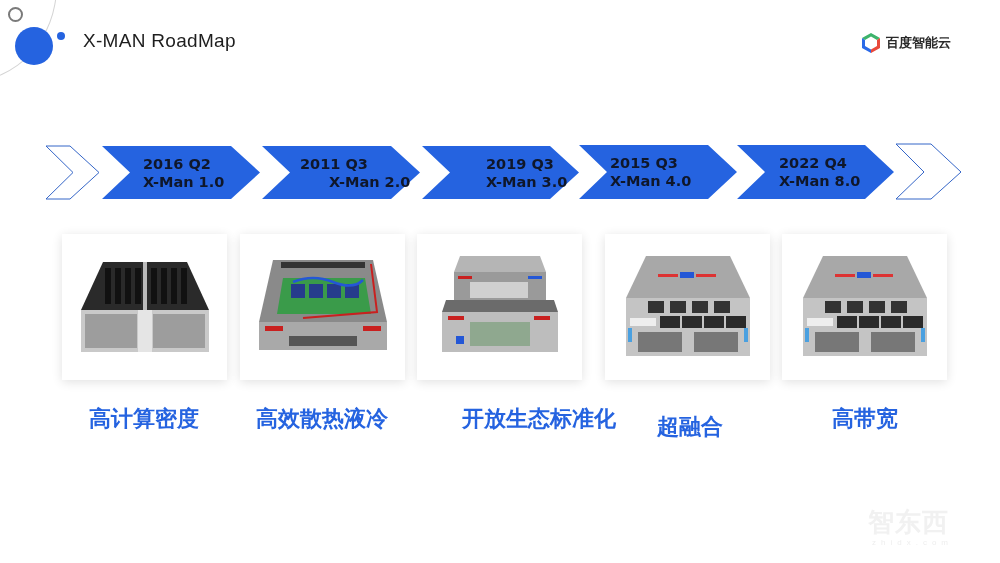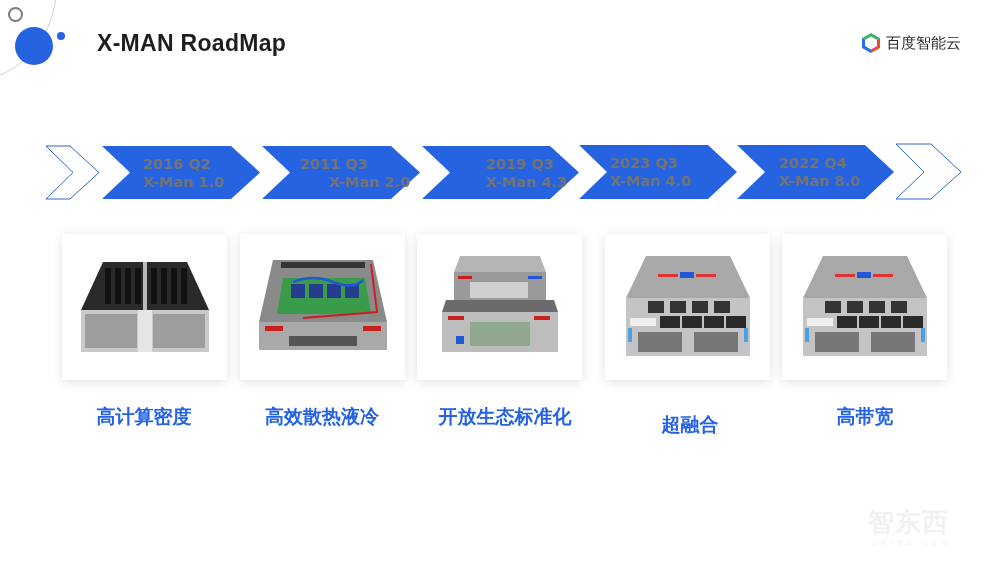--- a/index.html
+++ b/index.html
@@ -1,27 +1,27 @@
 <!DOCTYPE html>
 <html><head>
 <meta charset="utf-8">
 <style>
   html, body { margin:0; padding:0; }
   body { width:1000px; height:563px; position:relative; overflow:hidden; background:#ffffff; font-family:"Liberation Sans", "DejaVu Sans", sans-serif; }
   .deco-arc { position:absolute; left:-120px; top:-110px; width:175px; height:190px; border:1px solid #d4d4d4; border-radius:50%; }
   .deco-ring { position:absolute; left:8px; top:7px; width:11px; height:11px; border:2px solid #7a7a7a; border-radius:50%; background:#fff; }
   .deco-big { position:absolute; left:15px; top:27px; width:38px; height:38px; border-radius:50%; background:#2563e0; }
   .deco-small { position:absolute; left:57px; top:32px; width:8px; height:8px; border-radius:50%; background:#2563e0; }
-  .title { position:absolute; left:97px; top:30px; font-size:23px; font-weight:bold; color:#1e1e1e; letter-spacing:0.3px; }
+  .title { position:absolute; left:83px; top:30px; font-size:19px; font-weight:normal; color:#1e1e1e; letter-spacing:0.3px; }
   .logo { position:absolute; left:860px; top:32px; display:flex; align-items:center; gap:4px; }
-  .logo-text { font-family:"DejaVu Sans", sans-serif; font-size:15px; font-weight:normal; color:#2a2a2a; }
+  .logo-text { font-family:"DejaVu Sans", sans-serif; font-size:13px; font-weight:bold; color:#2a2a2a; }
   .timeline { position:absolute; left:0; top:0; width:1000px; height:563px; }
-  .step-label { position:absolute; color:#737373; font-family:"DejaVu Sans", sans-serif; font-weight:bold; font-size:14.5px; line-height:18px; text-align:left; white-space:nowrap; }
+  .step-label { position:absolute; color:#0f172a; font-family:"DejaVu Sans", sans-serif; font-weight:bold; font-size:14.5px; line-height:18px; text-align:left; white-space:nowrap; }
   .card { position:absolute; top:234px; width:165px; height:146px; background:#ffffff; box-shadow:0 2px 10px rgba(0,0,0,0.12); display:flex; align-items:center; justify-content:center; }
-  .caption { position:absolute; top:404px; width:200px; text-align:center; color:#2563e0; font-family:Liberation Serif, serif; font-weight:bold; font-size:19px; }
+  .caption { position:absolute; top:404px; width:200px; text-align:center; color:#2563e0; font-family:Liberation Serif, serif; font-weight:bold; font-size:22px; }
   .watermark { position:absolute; left:868px; top:505px; font-family:"DejaVu Sans", sans-serif; font-size:26px; font-weight:bold; color:#f1f1f1; letter-spacing:1px; }
   .watermark-sub { position:absolute; left:872px; top:538px; font-size:8px; color:#eeeeee; letter-spacing:5px; }
 </style>
 </head>
 <body>
 
 <div class="deco-arc"></div>
 <div class="deco-ring"></div>
 <div class="deco-big"></div>
 <div class="deco-small"></div>
@@ -50,24 +50,24 @@
 <div class="step-label" style="left:143px; top:155px;">
   <div>2016 Q2</div>
   <div>X-Man 1.0</div>
 </div>
 <div class="step-label" style="left:300px; top:155px;">
   <div>2011 Q3</div>
   <div style="padding-left:5px;margin-left:24px;">X-Man 2.0</div>
 </div>
 <div class="step-label" style="left:465px; top:155px;margin-left:21px;">
   <div>2019 Q3</div>
-  <div>X-Man 4.3</div>
+  <div>X-Man 3.0</div>
 </div>
 <div class="step-label" style="left:610px; top:154px;">
-  <div>2023 Q3</div>
+  <div>2015 Q3</div>
   <div>X-Man 4.0</div>
 </div>
 <div class="step-label" style="left:779px; top:154px;">
   <div>2022 Q4</div>
   <div>X-Man 8.0</div>
 </div>
 
 <div class="card" style="left:62px;">
   <svg width="140" height="110" viewBox="0 0 140 110">
     <polygon points="28,10 112,10 134,58 6,58" fill="#2a2a2a"></polygon>
@@ -174,18 +174,18 @@
         <rect x="20" y="80" width="44" height="20"></rect>
         <rect x="76" y="80" width="44" height="20"></rect>
       </g>
     <rect x="10" y="76" width="4" height="14" fill="#4aa0e0"></rect>
       <rect x="126" y="76" width="4" height="14" fill="#4aa0e0"></rect>
   </svg>
 </div>
 
 <div class="caption" style="left:44px;">高计算密度</div>
 <div class="caption" style="left:222px;">高效散热液冷</div>
-<div class="caption" style="left:405px;">开放生态标准化</div>
+<div class="caption" style="left:416px;text-align:right;">开放生态标准化</div>
 <div class="caption" style="left:590px;margin-top:8px;">超融合</div>
 <div class="caption" style="left:765px;">高带宽</div>
 
 <div class="watermark">智东西</div>
 <div class="watermark-sub">zhidx.com</div>
 
 </body></html>

